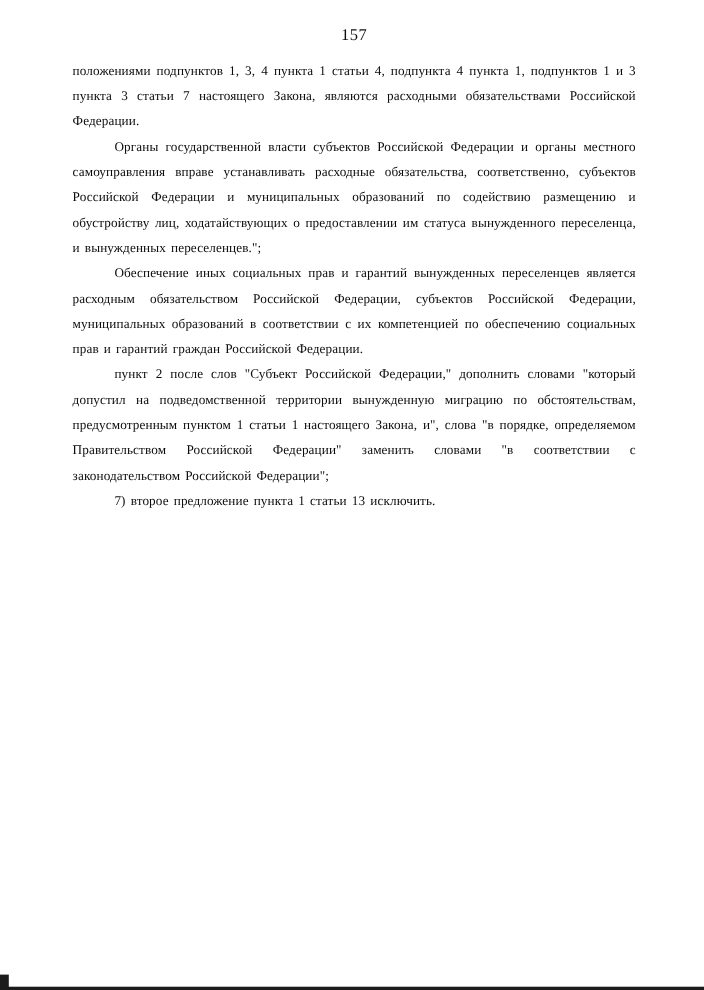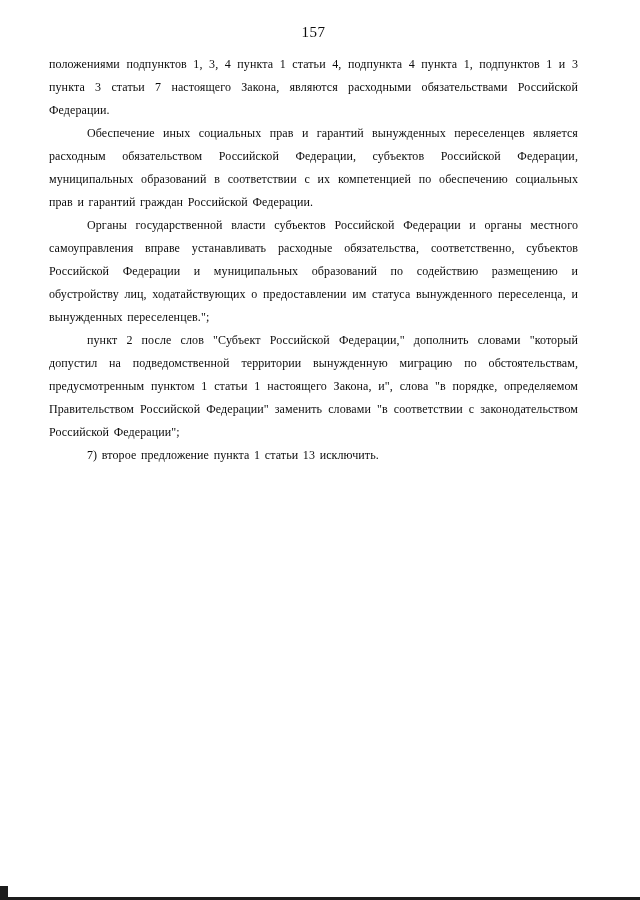--- a/index.html
+++ b/index.html
@@ -11,21 +11,21 @@
     width: 640px;
     height: 900px;
     overflow: hidden;
   }
   .page {
     position: relative;
     width: 640px;
     height: 900px;
     background: #ffffff;
     box-sizing: border-box;
-    padding: 24px 62px 0 49px;
+    padding: 24px 62px 0 66px;
     font-family: "Liberation Serif", serif;
     color: #0c0c0c;
   }
   .page-number {
     text-align: center;
     font-size: 15px;
     letter-spacing: 0.5px;
     margin: 0 0 12px 0;
   }
   .content {
@@ -58,20 +58,20 @@
     background: #1c1c1c;
   }
 </style>
 </head>
 <body>
 
 <div class="page">
   <div class="page-number">157</div>
   <div class="content" id="paragraphs">
       <p>положениями подпунктов 1, 3, 4 пункта 1 статьи 4, подпункта 4 пункта 1, подпунктов 1 и 3 пункта 3 статьи 7 настоящего Закона, являются расходными обязательствами Российской Федерации.</p>
+      <p class="indent">Органы государственной власти субъектов Российской Федерации и органы местного самоуправления вправе устанавливать расходные обязательства, соответственно, субъектов Российской Федерации и муниципальных образований по содействию размещению и обустройству лиц, ходатайствующих о предоставлении им статуса вынужденного переселенца, и вынужденных переселенцев.";</p>
       <p class="indent">Обеспечение иных социальных прав и гарантий вынужденных переселенцев является расходным обязательством Российской Федерации, субъектов Российской Федерации, муниципальных образований в соответствии с их компетенцией по обеспечению социальных прав и гарантий граждан Российской Федерации.</p>
-      <p class="indent">Органы государственной власти субъектов Российской Федерации и органы местного самоуправления вправе устанавливать расходные обязательства, соответственно, субъектов Российской Федерации и муниципальных образований по содействию размещению и обустройству лиц, ходатайствующих о предоставлении им статуса вынужденного переселенца, и вынужденных переселенцев.";</p>
       <p class="indent">пункт 2 после слов "Субъект Российской Федерации," дополнить словами "который допустил на подведомственной территории вынужденную миграцию по обстоятельствам, предусмотренным пунктом 1 статьи 1 настоящего Закона, и", слова "в порядке, определяемом Правительством Российской Федерации" заменить словами "в соответствии с законодательством Российской Федерации";</p>
       <p class="indent">7) второе предложение пункта 1 статьи 13 исключить.</p>
     </div>
   <div class="scan-edge"></div>
   <div class="scan-corner"></div>
 </div>
 
 </body></html>

